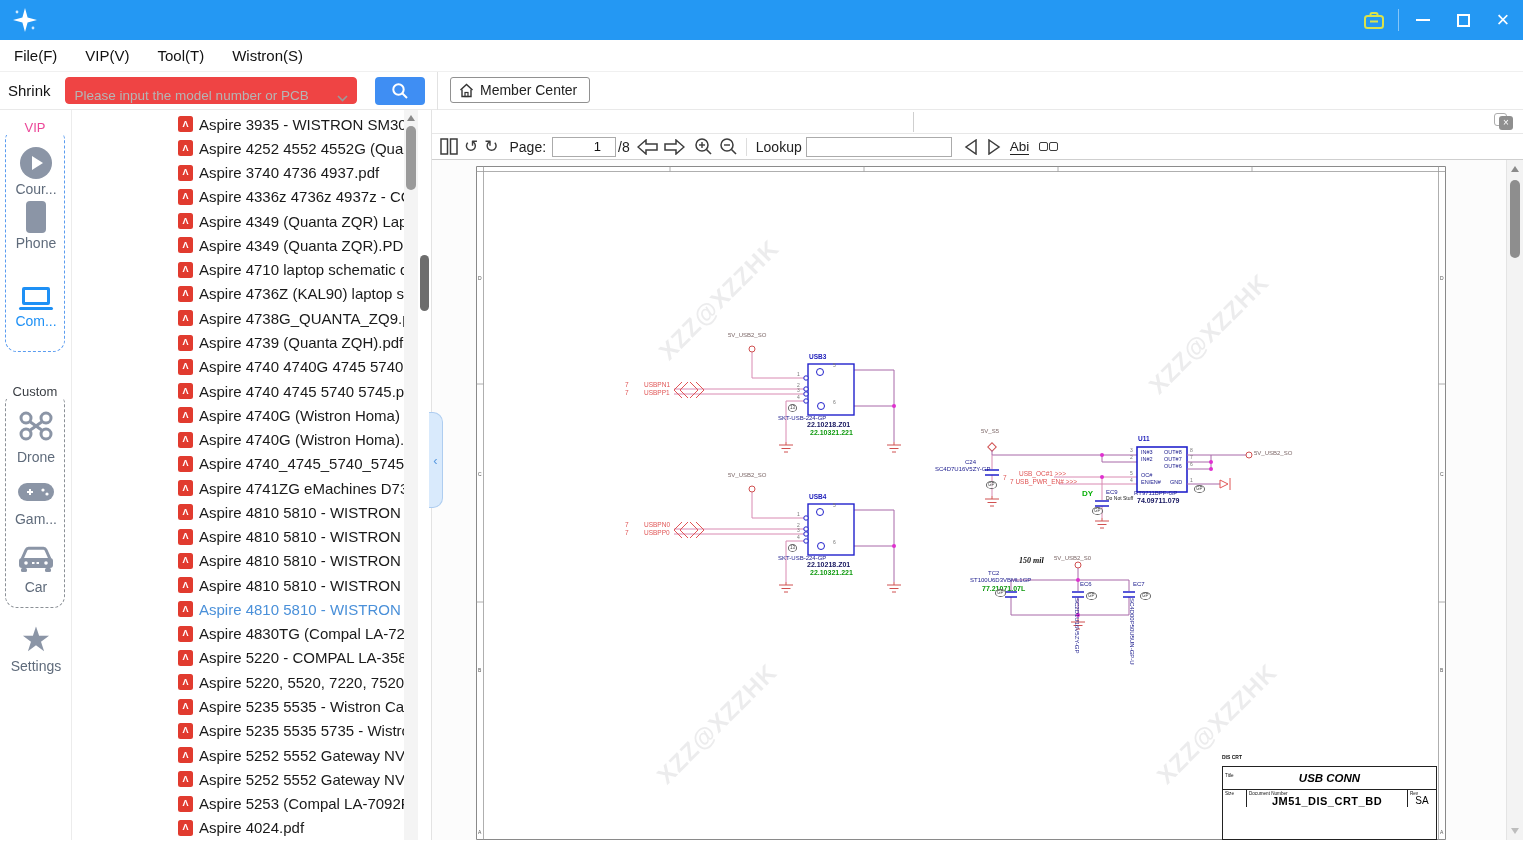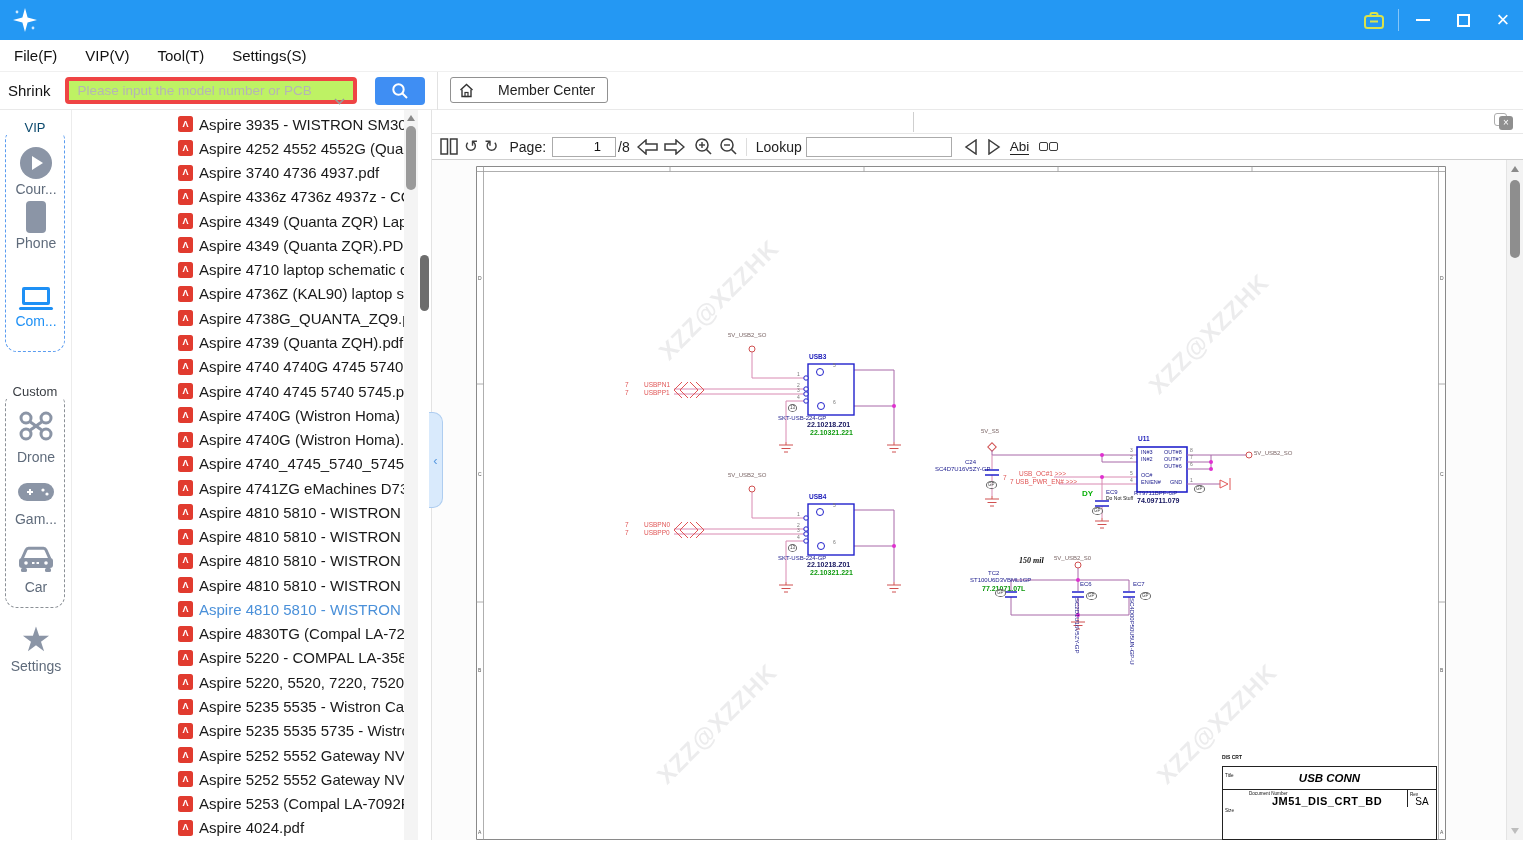--- a/index.html
+++ b/index.html
@@ -19,39 +19,39 @@
   .closex { font-size:22px; line-height:1; color:#fff; font-weight:400; }
 
   
   .menubar { height:32px; background:#fff; display:flex; align-items:center; padding-left:14px;
     border-bottom:1px solid #f0f0f0; }
   .menu-item { font-size:15px; color:#111; margin-right:28px; cursor:default; }
 
   
   .searchrow { height:38px; display:flex; align-items:center; background:#fff; border-bottom:1px solid #e9e9e9; position:relative; }
   .shrink { font-size:15px; color:#111; margin:0 14px 0 8px; }
-  .searchbox { position:relative; width:292px; height:27px; border:4px solid #ef4444; border-radius:4px; background:#bef264; display:flex; align-items:center; }
+  .searchbox { position:relative; width:292px; height:27px; border:1px solid #ef4444; border-radius:4px; background:#ef4444; display:flex; align-items:flex-end; }
   .searchbox input { border:0; outline:0; width:250px; margin-left:9px; font-size:13.5px; color:#333;
     font-family:"Liberation Sans",sans-serif; background:transparent; }
   .searchbox input::placeholder { color:#b5b5b5; }
   .sb-chev { position:absolute; right:8px; top:10px; }
   .searchbtn { width:50px; height:28px; background:#3f8ef3; border-radius:4px; margin-left:18px; display:flex; align-items:center; justify-content:center; }
   .row-sep { position:absolute; left:437px; top:0; width:1px; height:38px; background:#e2e2e2; }
   .memberbtn { position:absolute; left:450px; top:5px; height:26px; padding:0 12px 0 8px; border:1px solid #919191; border-radius:3px;
-    display:flex; align-items:center; gap:24px; font-size:14px; color:#222; background:#fff; }
+    display:flex; align-items:center; gap:6px; font-size:14px; color:#222; background:#fff; }
 
   
   .mainrow { display:flex; height:730px; position:relative; }
 
   
   .sidebar { width:72px; position:relative; background:#fff; flex:none; border-right:1px solid #ececec; }
   .group { position:absolute; left:5px; width:60px; border-radius:12px; }
   .group-legend { position:absolute; top:-9px; left:0; right:0; text-align:center; font-size:13px; background:#fff; }
   .g-vip { border:1.6px dashed #5a9cf0; top:18px; height:224px; }
-  .g-vip .group-legend { color:#0c4a6e; }
+  .g-vip .group-legend { color:#ec4899; }
   .g-custom { border:1.6px dashed #8b9096; top:282px; height:216px; }
   .g-custom .group-legend { color:#3c4046; }
   .s-item { position:absolute; left:0; width:60px; text-align:center; }
   .s-label { font-size:14px; color:#5f6b7b; margin-top:2px; white-space:nowrap; }
   .s-label.active { color:#1e90f5; }
   .favwrap { position:absolute; top:512px; left:0; width:72px; text-align:center; }
   .star-ic { font-size:34px; color:#8b95a6; line-height:1; }
 
   
   .ic-playc { width:32px; height:32px; border-radius:50%; background:#8b95a6; margin:0 auto; display:flex; align-items:center; justify-content:center; }
@@ -143,21 +143,21 @@
   .tblock { position:absolute; left:746px; top:600px; width:215px; height:74px; border:1.6px solid #222; background:#fff; }
   .tb-logo { height:37px; border-bottom:1.4px solid #222; display:flex; }
   .tb-cjk { width:102px; display:flex; align-items:center; justify-content:center; font-family:"Liberation Serif","DejaVu Serif",serif;
     font-style:italic; font-weight:bold; font-size:14px; letter-spacing:3px; color:#111; }
   .tb-corp { flex:1; padding-top:4px; }
   .tb-corp .cname { font-size:11.5px; font-weight:bold; color:#000; line-height:1; }
   .tb-corp .addr { font-size:4.6px; font-weight:bold; color:#111; line-height:1.3; }
   .tb-title { height:18px; border-bottom:1.4px solid #222; position:relative; }
   .tb-title .lab { position:absolute; left:2px; top:1px; font-size:4.6px; color:#111; }
   .tb-title .val { text-align:center; font-size:11.5px; font-weight:bold; font-style:italic; margin-top:5px; }
-  .tb-num { height:17px; display:flex; position:relative;align-items:flex-end; }
+  .tb-num { height:17px; display:flex; position:relative; }
   .tb-size { width:24px; border-right:1px solid #222; position:relative; }
   .tb-doc { flex:1; border-right:1px solid #222; position:relative; text-align:center; }
   .tb-rev { width:28px; position:relative; text-align:center; }
   .mlab { position:absolute; left:2px; top:1px; font-size:4.6px; color:#111; white-space:nowrap; }
   .tb-doc .val { font-size:11px; font-weight:bold; margin-top:5px; letter-spacing:.5px; }
   .tb-rev .val { font-size:10px; margin-top:5px; }
 
   
   .vscroll { position:absolute; right:0; top:0; width:17px; height:680px; background:#f3f3f3; border-left:1px solid #e4e4e4; }
   .vscroll .arr-up { position:absolute; top:6px; left:4px; width:0; height:0; border-left:4.5px solid transparent; border-right:4.5px solid transparent; border-bottom:6px solid #8a8a8a; }
@@ -199,21 +199,21 @@
       <div class="tb-btn">
           <span class="closex">×</span>
         </div>
     </div>
   </div>
 
   <div class="menubar">
     <span class="menu-item">File(F)</span>
     <span class="menu-item">VIP(V)</span>
     <span class="menu-item">Tool(T)</span>
-    <span class="menu-item">Settings(S)</span>
+    <span class="menu-item">Wistron(S)</span>
   </div>
 
   <div class="searchrow">
     <span class="shrink">Shrink</span>
     <div class="searchbox">
       <input value="" placeholder="Please input the model number or PCB" style="">
       <span class="sb-chev">
         <svg width="11" height="7" viewBox="0 0 11 7">
             <polyline points="1,1 5.5,5.5 10,1" fill="none" stroke="#9a9a9a" stroke-width="1.6"></polyline>
           </svg>

